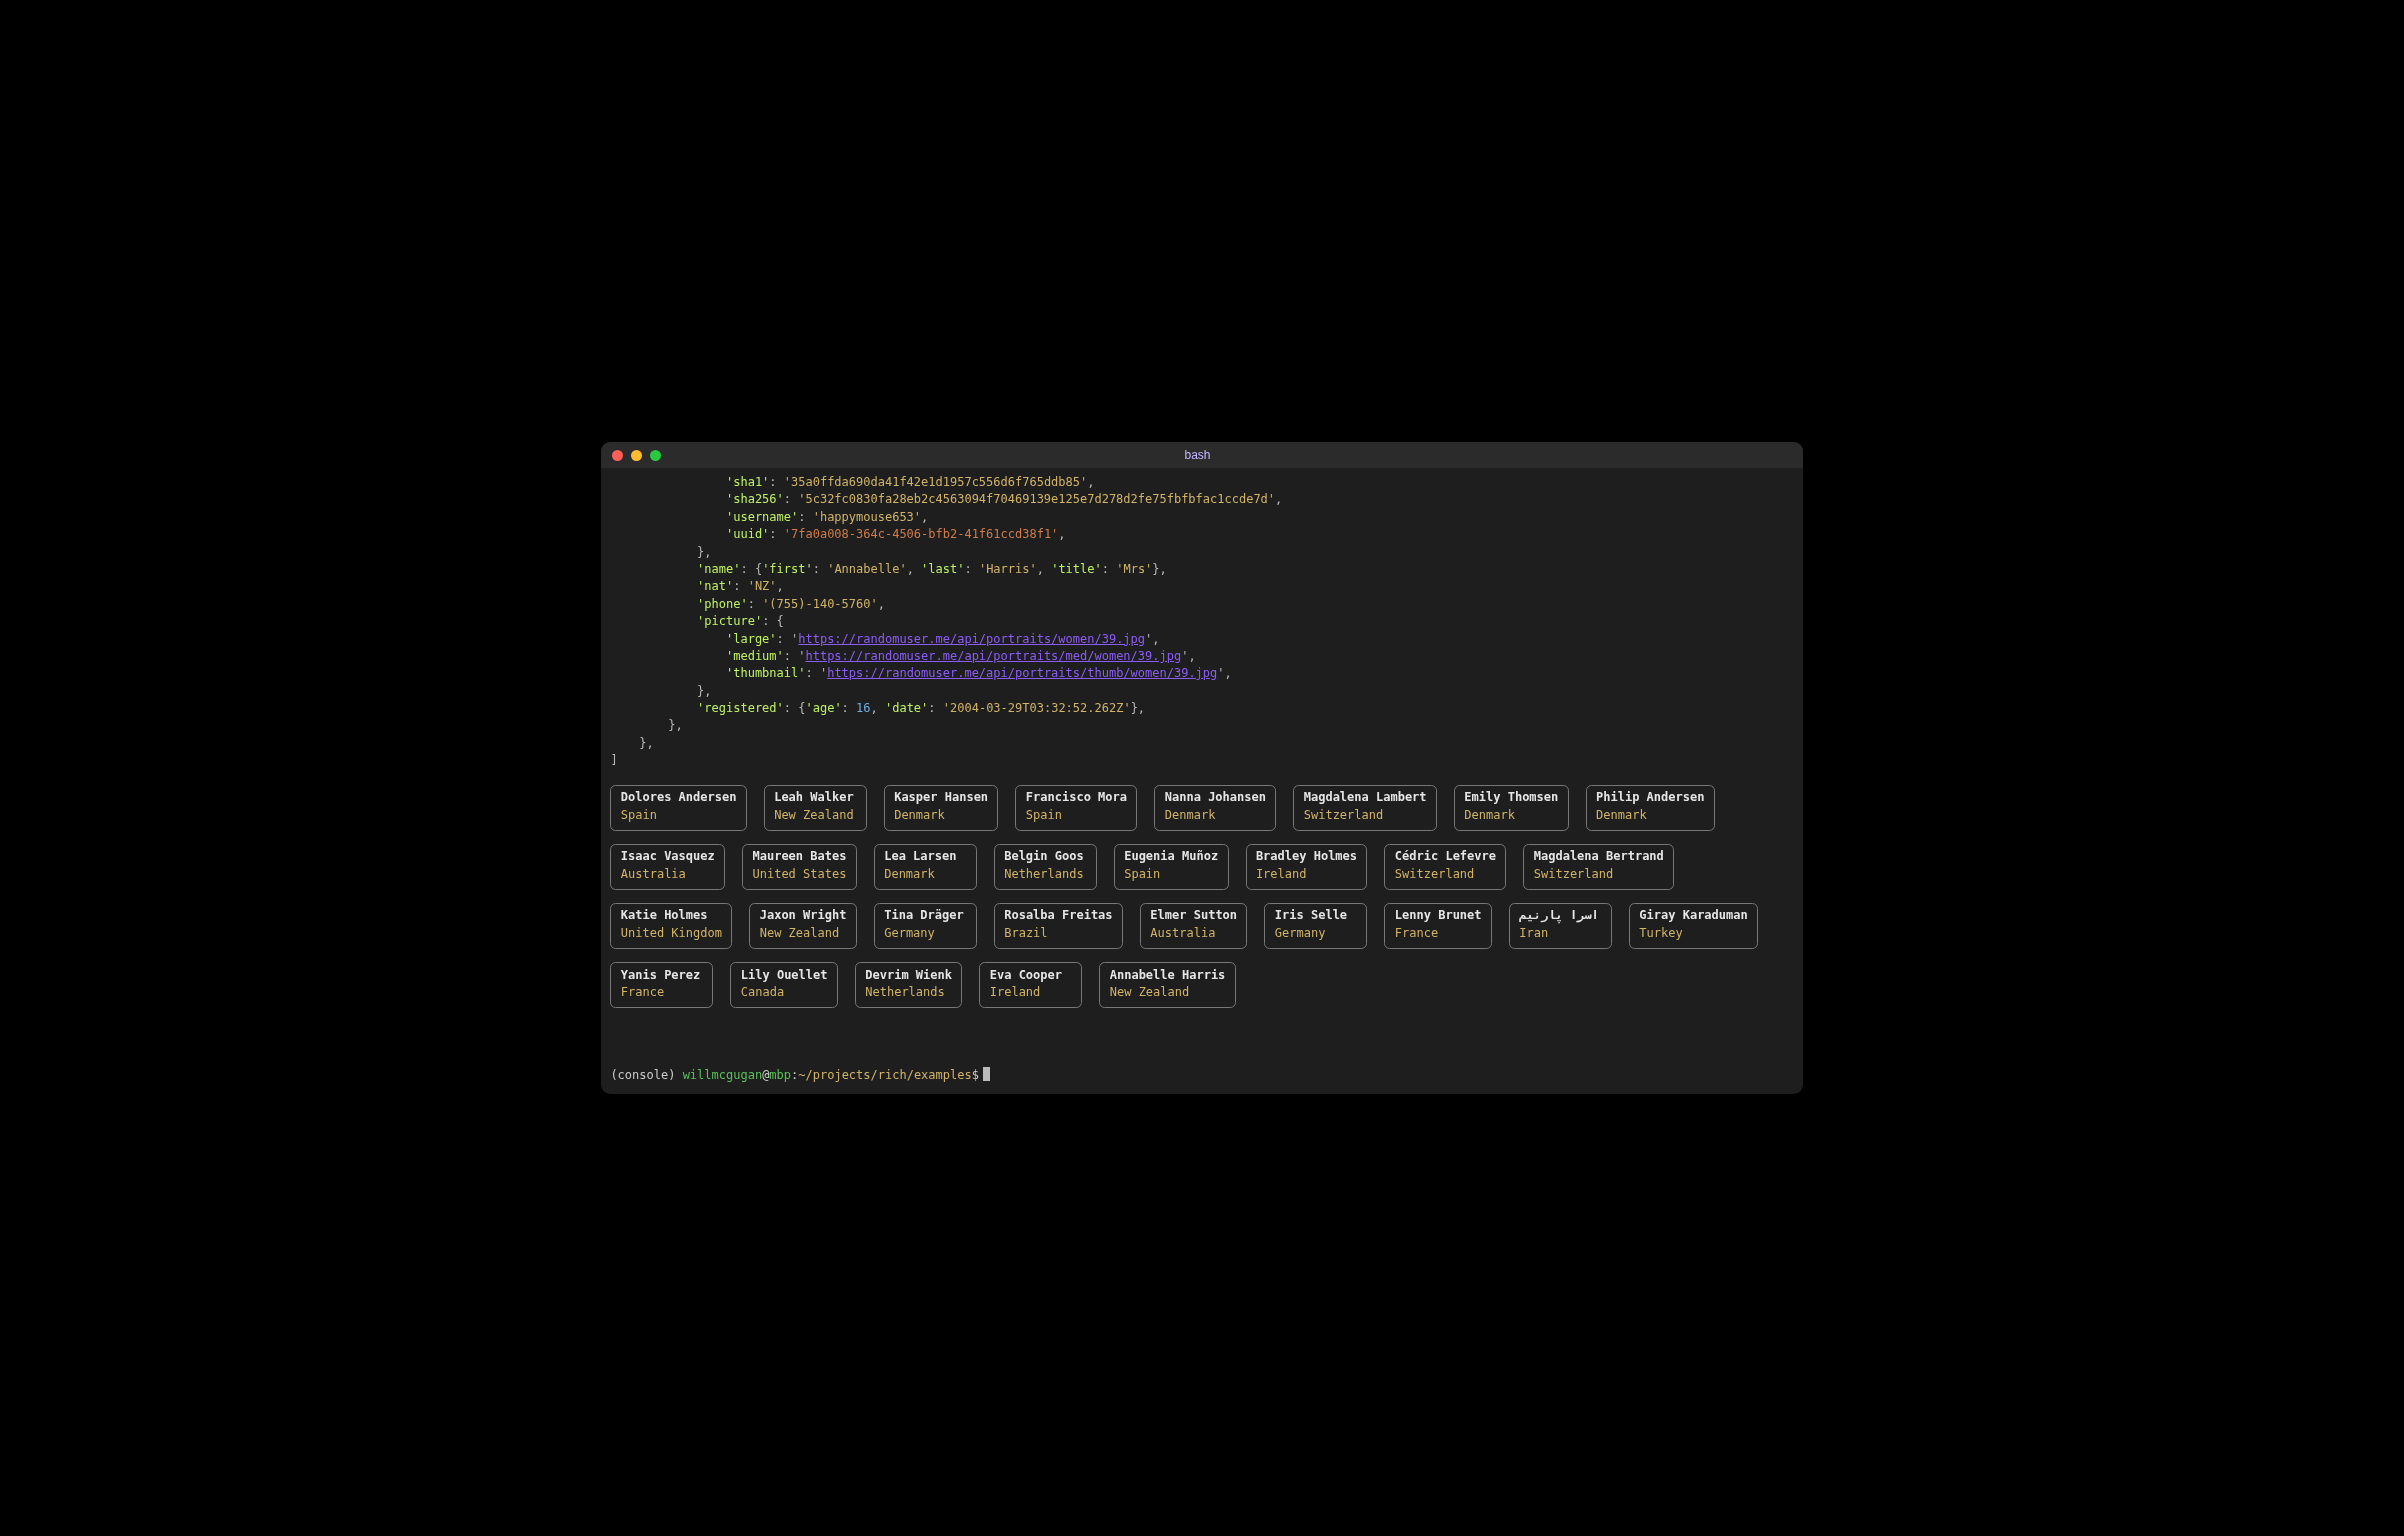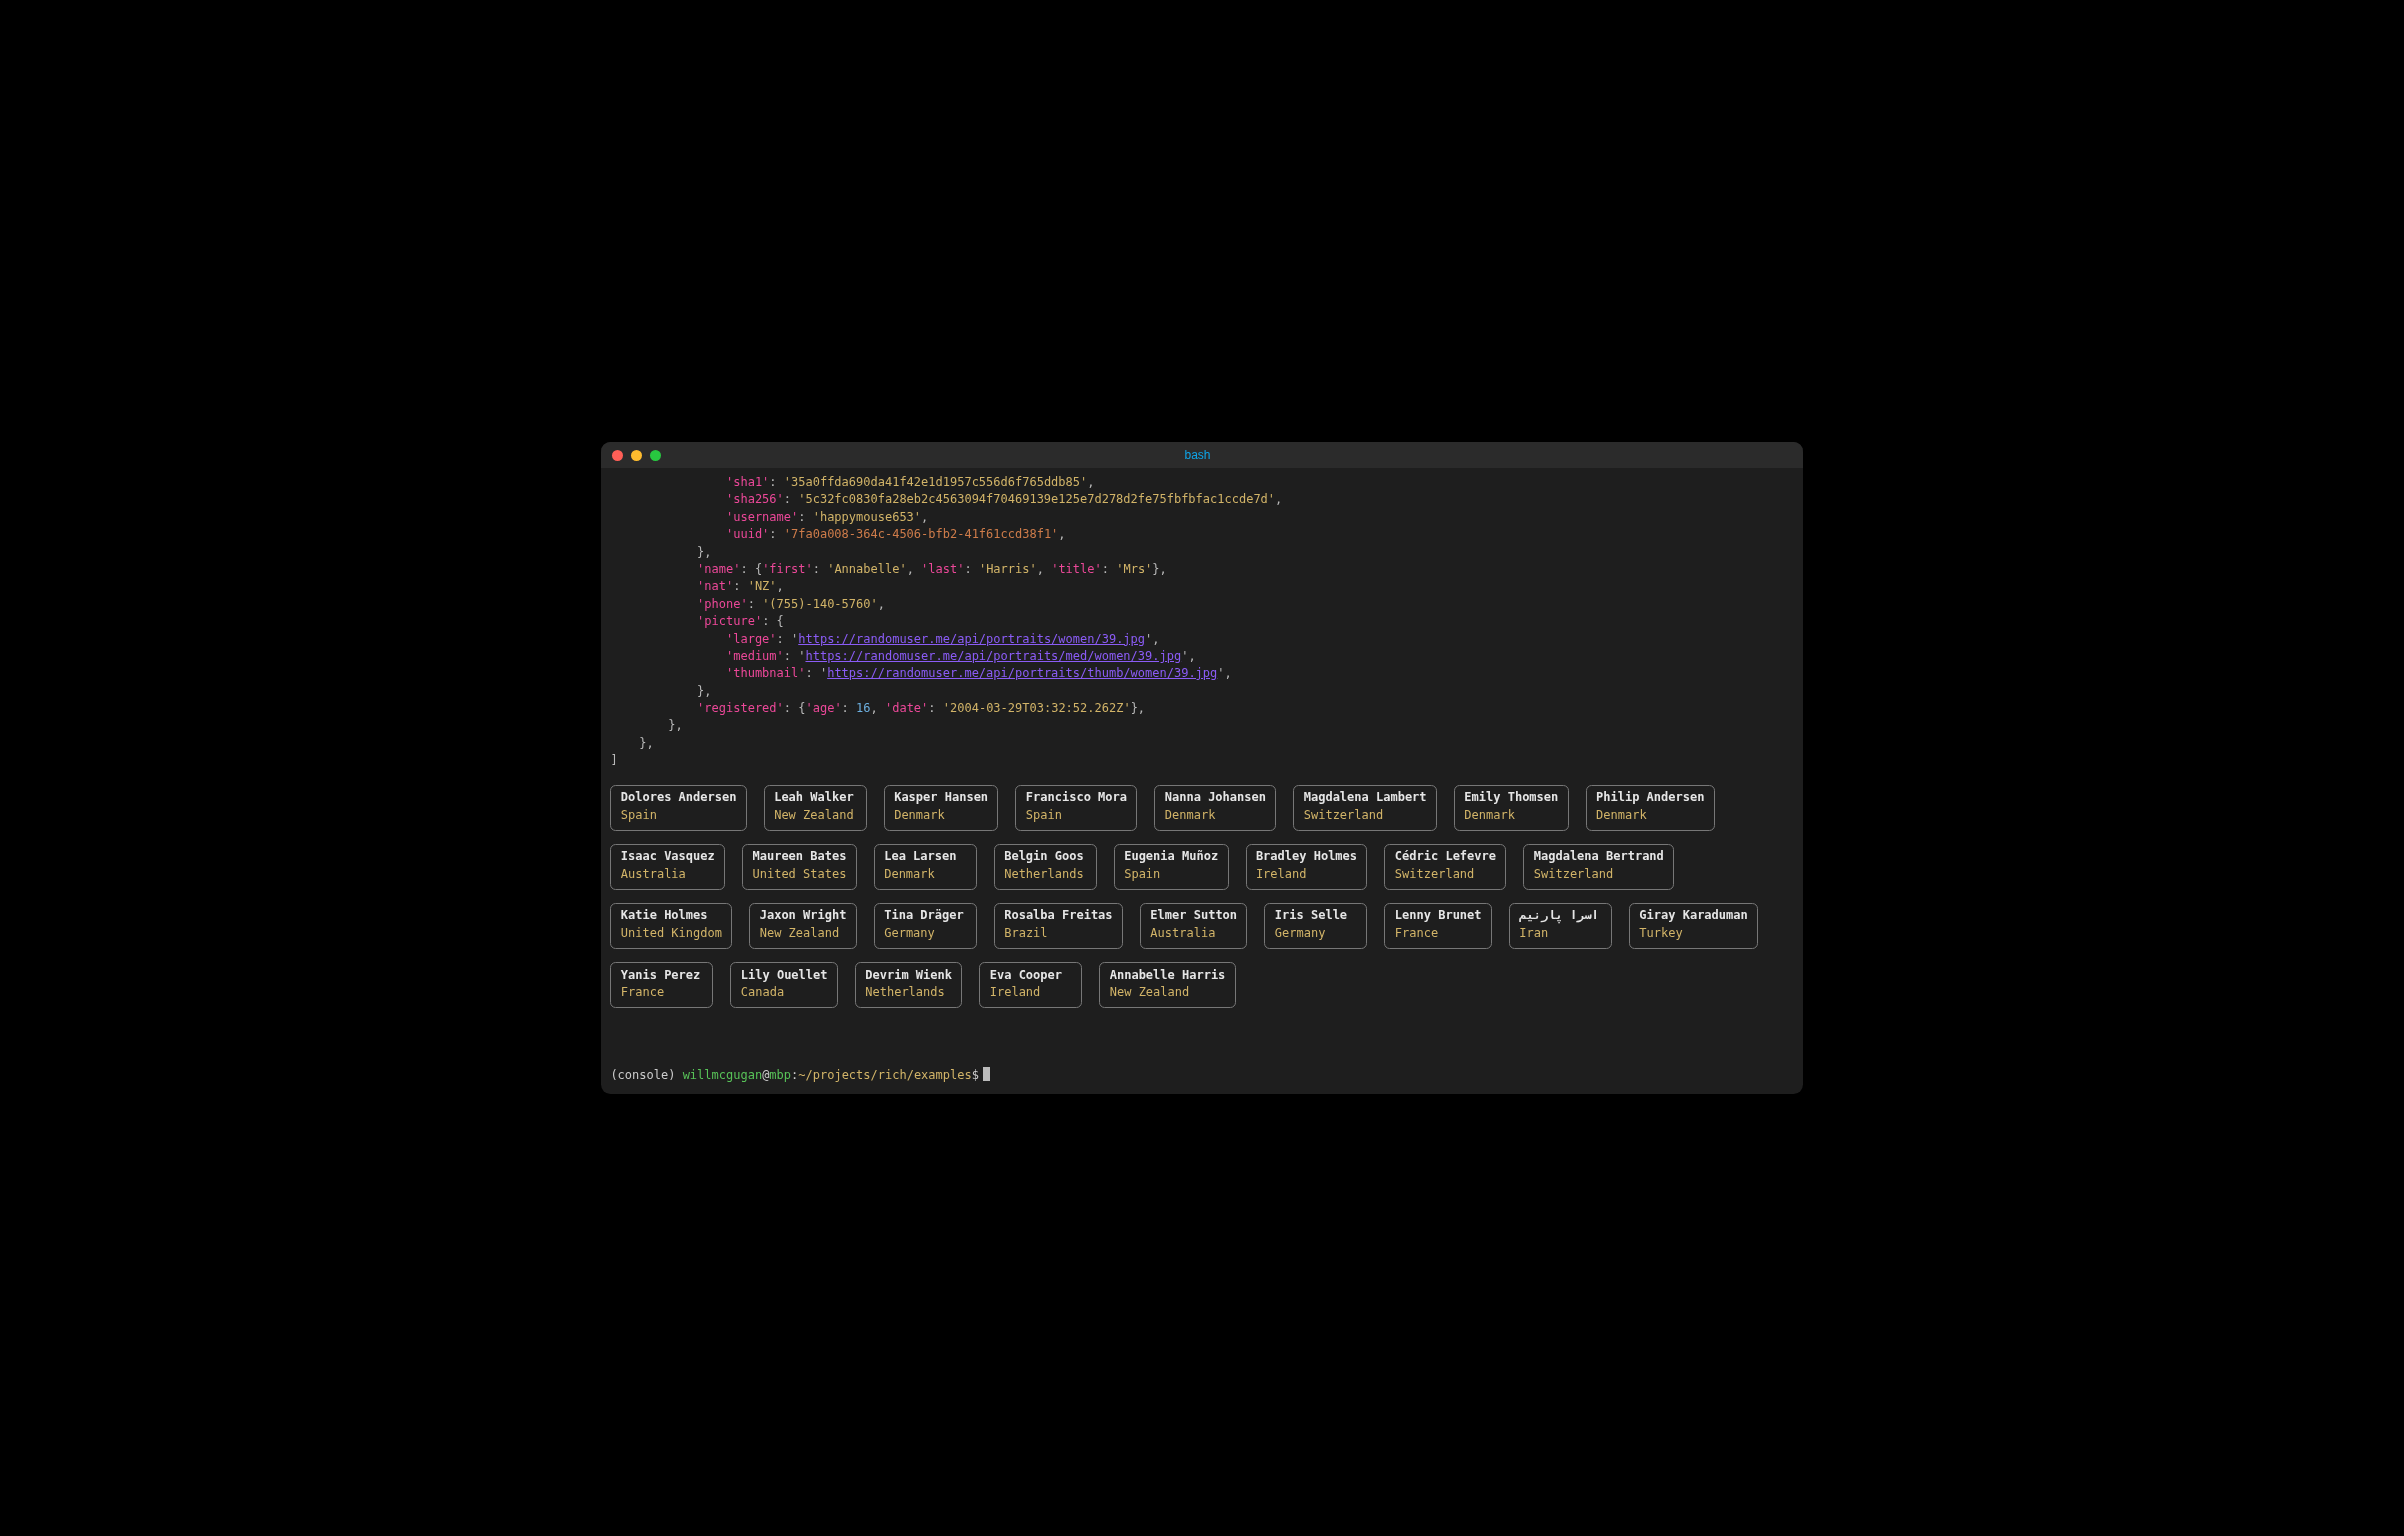--- a/index.html
+++ b/index.html
@@ -32,29 +32,29 @@
   }
   .lights { display: flex; gap: 7.5px; }
   .light { width: 11.2px; height: 11.2px; border-radius: 50%; }
   .light.red { background: #ff5f57; }
   .light.yellow { background: #febc2e; }
   .light.green { background: #28c840; }
   .title {
     position: absolute;
     left: 0; right: 9px;
     text-align: center;
-    color: #0ea5e9;
+    color: #c4b5fd;
     font-size: 12px;
     font-family: -apple-system, BlinkMacSystemFont, sans-serif;
     pointer-events: none;
   }
   .content { padding: 5.6px 9.4px 7.5px 9.4px; white-space: pre; }
 
   
-  .k { color: #ec4899; }     
+  .k { color: #bef264; }     
   .s { color: #d2b468; }     
   .o { color: #ce7c4a; }     
   .p { color: #b9b9b9; }     
   .n { color: #6db0e0; }     
   .lnk { color: #8b5cf6; text-decoration: underline; }
 
   .cards {
     display: flex;
     flex-wrap: wrap;
     gap: 13px 17px;

